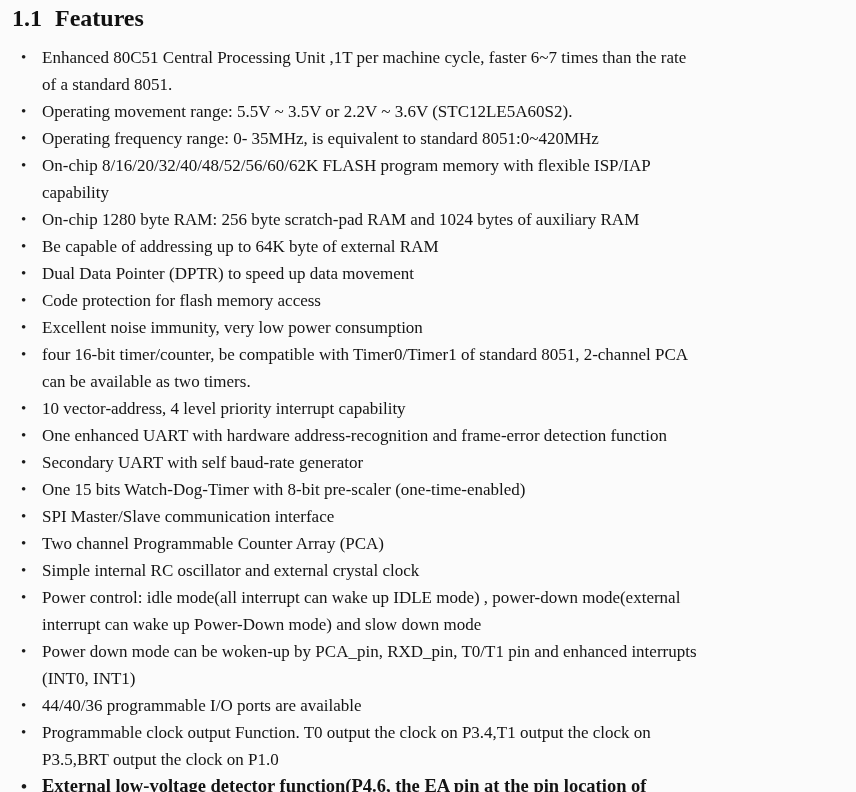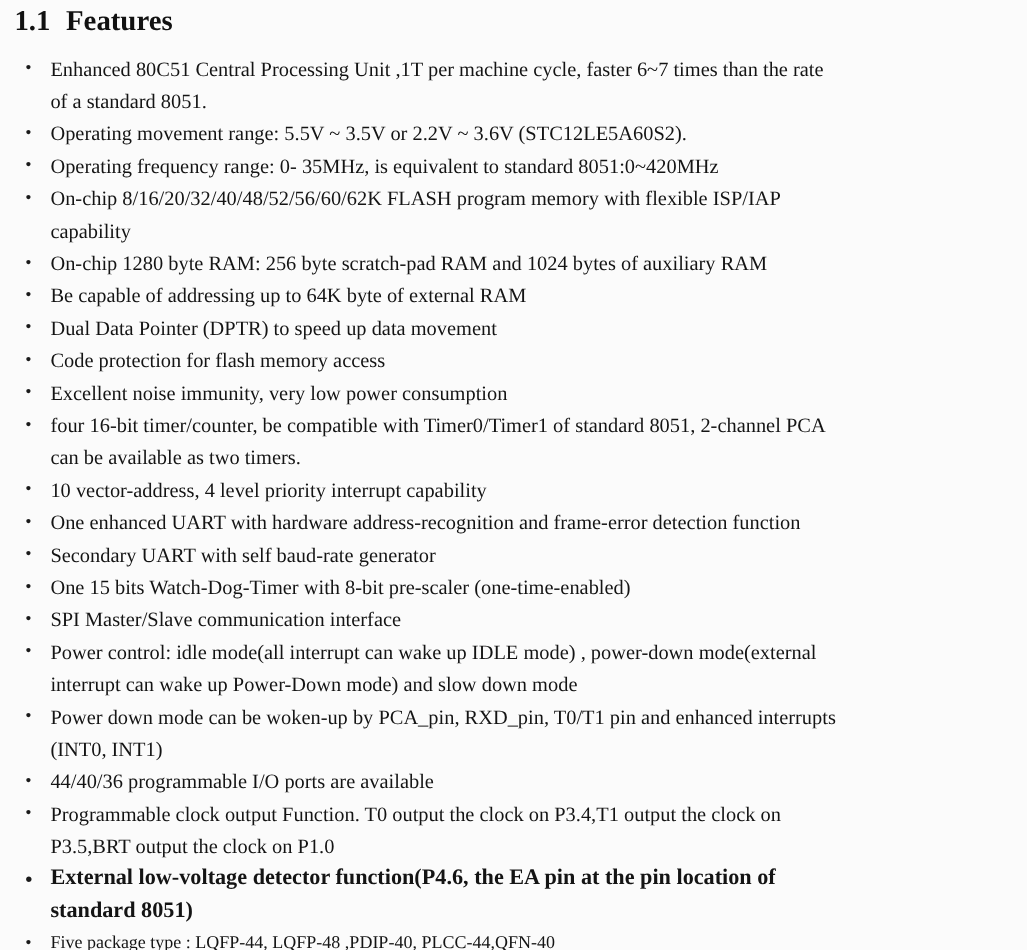--- a/index.html
+++ b/index.html
@@ -76,20 +76,22 @@
     <li><span>Be capable of addressing up to 64K byte of external RAM</span></li>
     <li><span>Dual Data Pointer (DPTR) to speed up data movement</span></li>
     <li><span>Code protection for flash memory access</span></li>
     <li><span>Excellent noise immunity, very low power consumption</span></li>
     <li><span>four 16-bit timer/counter, be compatible with Timer0/Timer1 of standard 8051, 2-channel PCA  can be available as two timers.</span></li>
     <li><span>10 vector-address, 4 level priority interrupt capability</span></li>
     <li><span>One enhanced UART with hardware address-recognition and frame-error detection function</span></li>
     <li><span>Secondary UART with self baud-rate generator</span></li>
     <li><span>One 15 bits Watch-Dog-Timer with 8-bit pre-scaler (one-time-enabled)</span></li>
     <li><span>SPI Master/Slave communication interface</span></li>
+    <li><span>Two channel Programmable Counter Array (PCA)</span></li>
+    <li><span>Simple internal RC oscillator and external crystal clock</span></li>
     <li><span>Power control: idle mode(all interrupt can wake up IDLE mode) , power-down mode(external interrupt can wake up Power-Down mode) and slow down mode</span></li>
     <li><span>Power down mode can be woken-up by PCA_pin, RXD_pin, T0/T1 pin and enhanced interrupts (INT0, INT1)</span></li>
     <li><span>44/40/36 programmable I/O ports are available</span></li>
     <li><span>Programmable clock output Function. T0 output the clock on P3.4,T1 output the clock on P3.5,BRT output the clock on P1.0</span></li>
     <li class="large"><span>External low-voltage detector function(P4.6, the EA pin at the pin location of standard 8051)</span></li>
     <li class="small"><span>Five package type : LQFP-44, LQFP-48 ,PDIP-40, PLCC-44,QFN-40</span></li>
   </ul>
 </div>
 
 </body></html>

